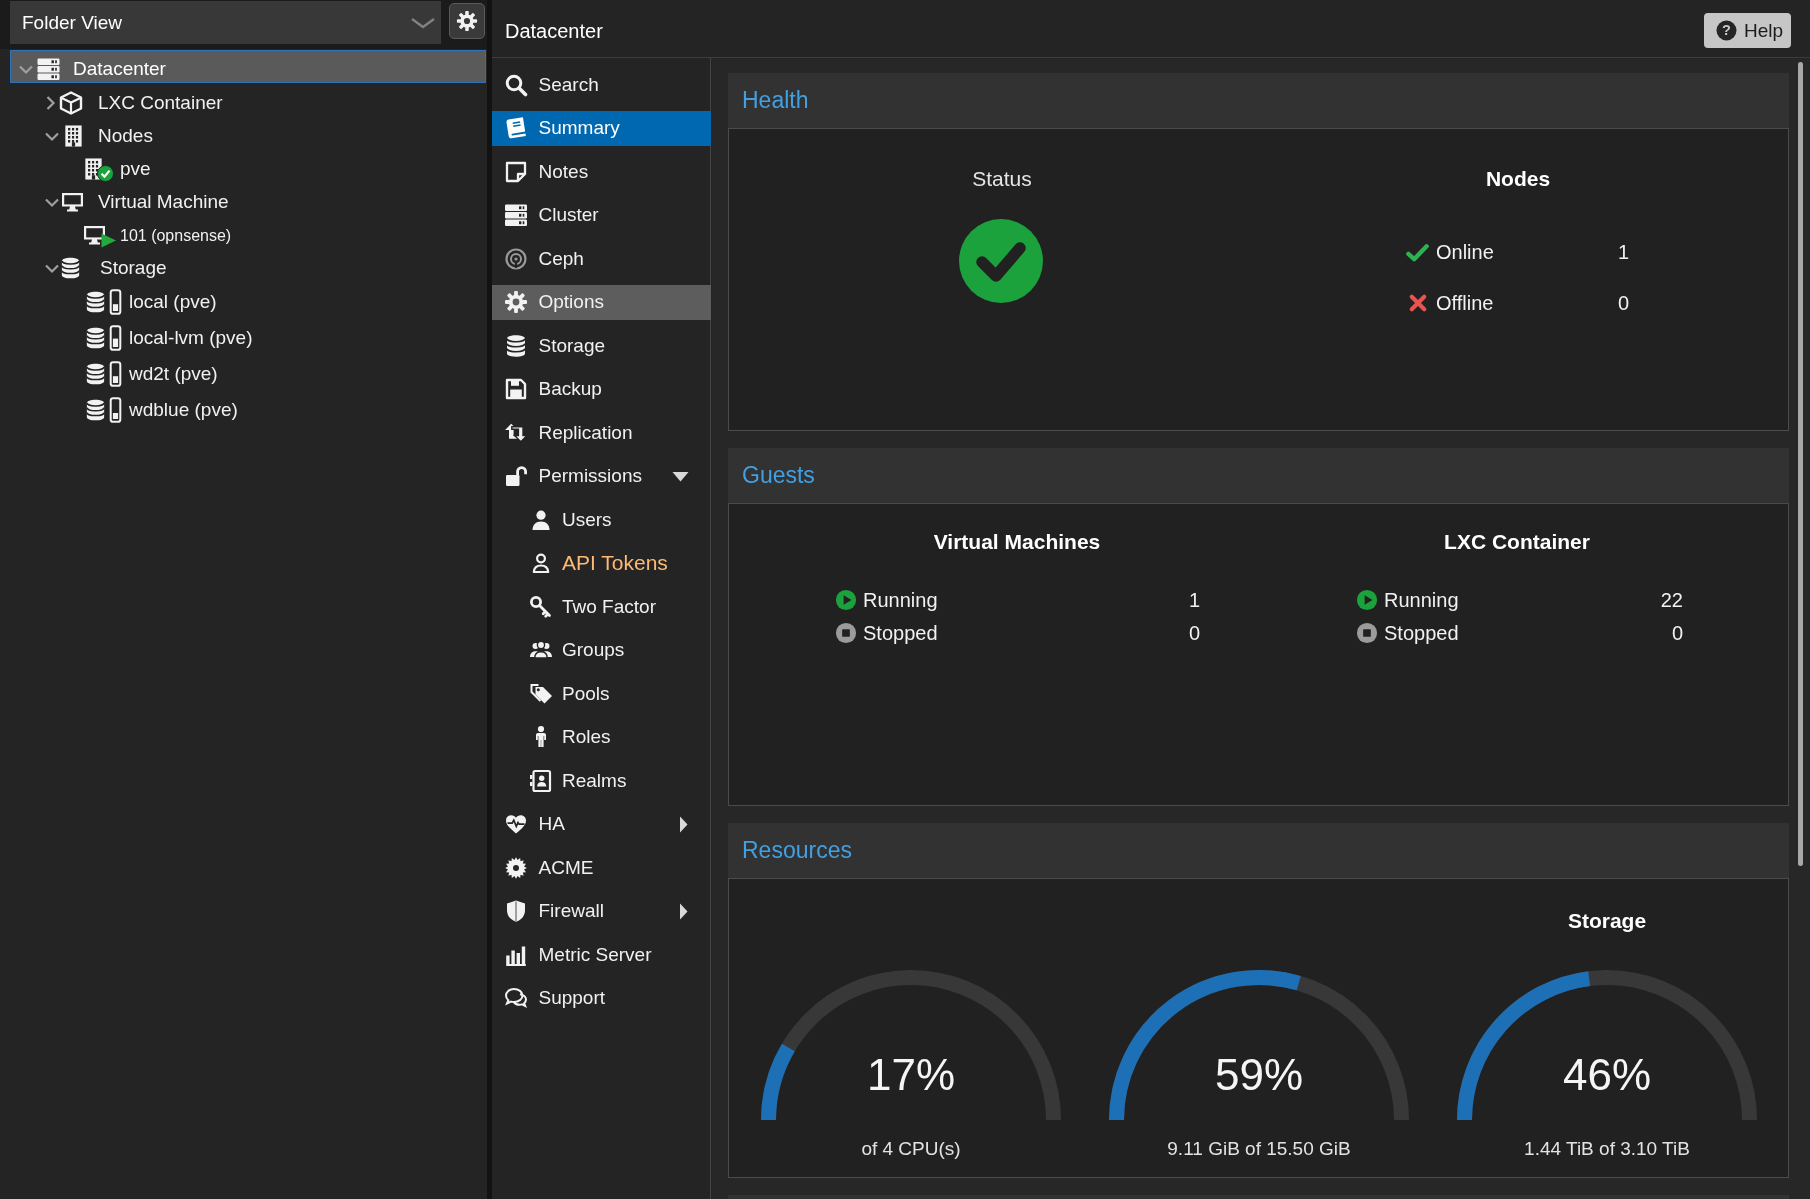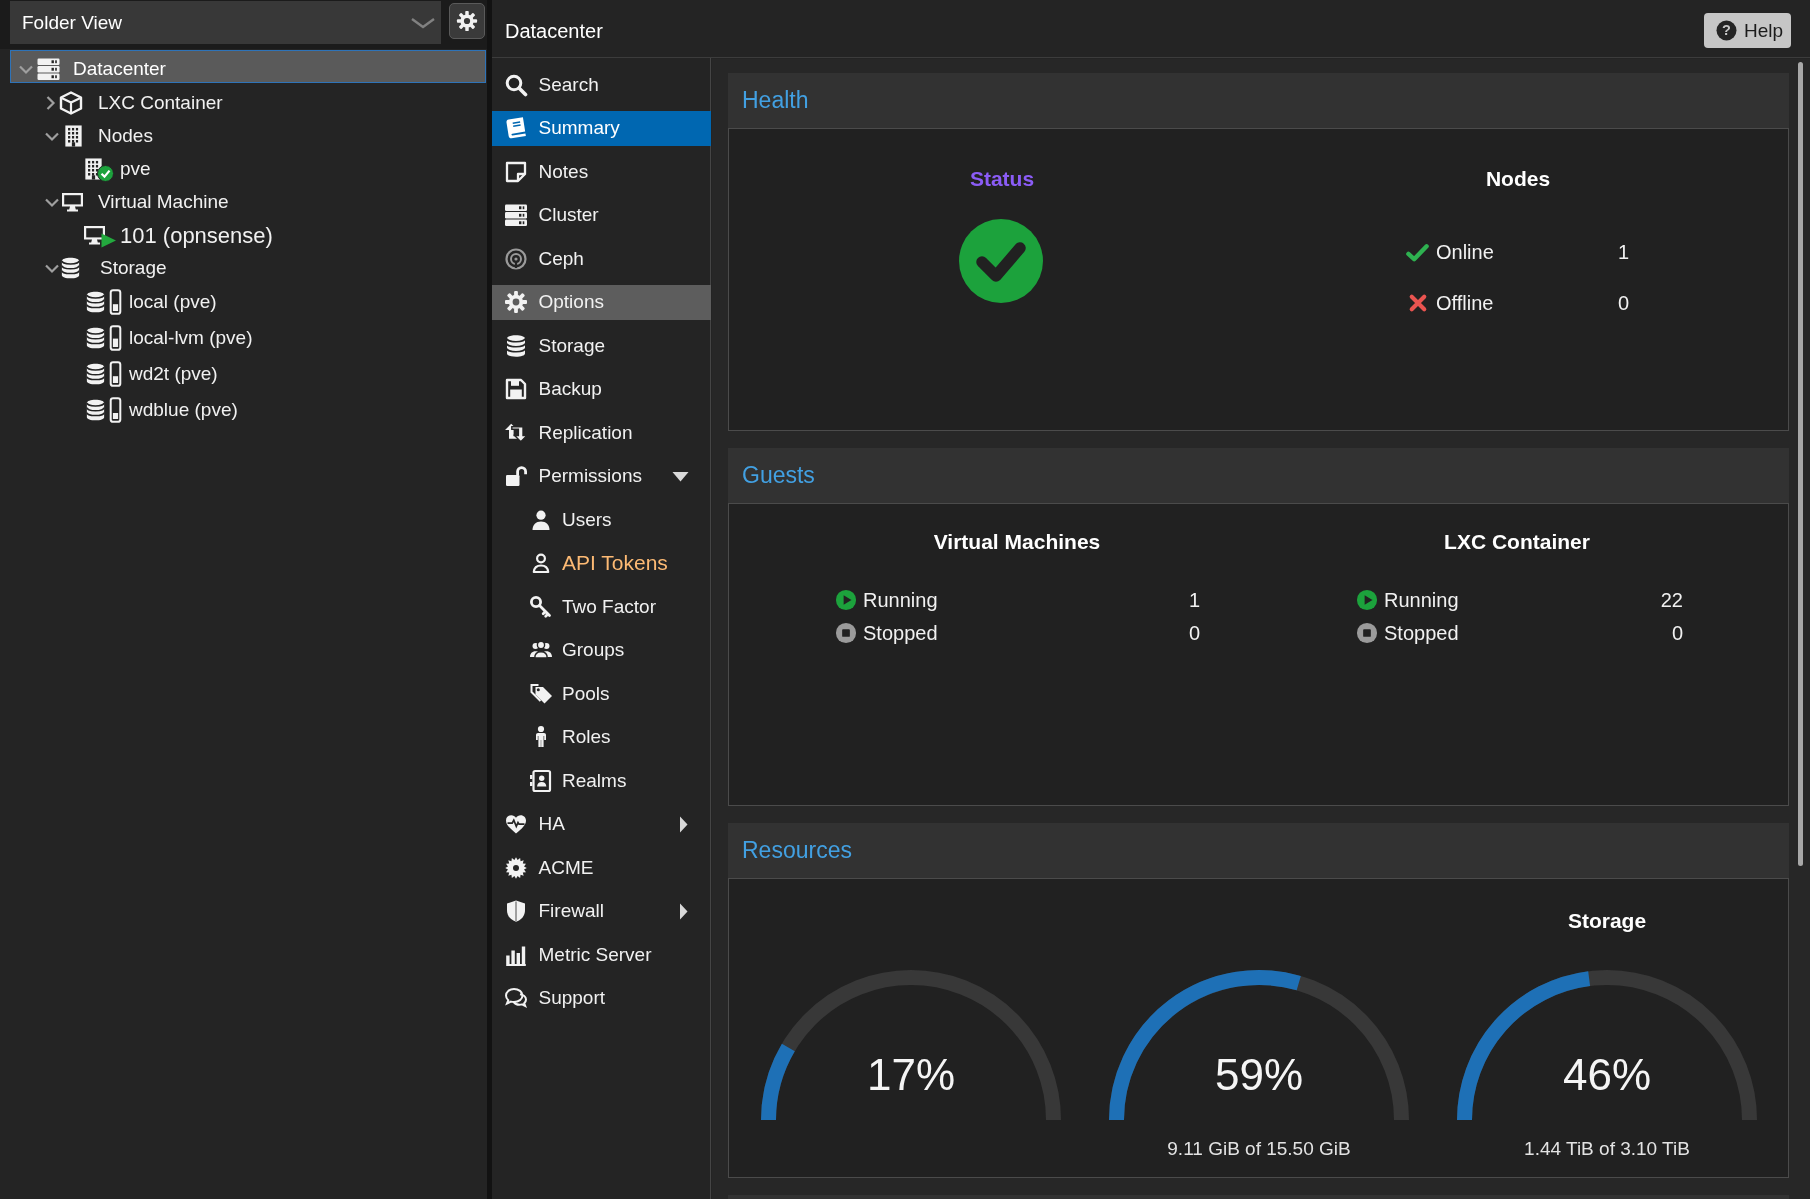--- a/index.html
+++ b/index.html
@@ -105,21 +105,21 @@
       <rect x="3.7" y="4.2" width="16.6" height="9.2" fill="#242424"></rect>
     </svg>
 <div class="txt vc" style="left:98px;top:187.0px;height:30px;font-size:19px;color:#f1f1f1;font-weight:normal">Virtual Machine</div>
 <svg class="abs" style="left:82px;top:223.5px" width="25" height="22" viewBox="0 0 24 22">
       <path d="M1.5 2 h21 v13.5 h-8 l0.8 3 h2.2 v2 h-11 v-2 h2.2 l0.8-3 h-8 Z" fill="#f2f2f2" fill-rule="evenodd"></path>
       <rect x="3.7" y="4.2" width="16.6" height="9.2" fill="#242424"></rect>
     </svg>
 <svg class="abs" style="left:100px;top:231.5px" width="17" height="17" viewBox="0 0 17 17">
       <path d="M1.5 1.5 L16 8.5 L1.5 15.5 Z" fill="#23a93e"></path>
     </svg>
-<div class="txt vc" style="left:120px;top:220.5px;height:30px;font-size:22px;color:#f1f1f1;font-weight:normal">101 (opnsense)</div>
+<div class="txt vc" style="left:120px;top:220.5px;height:30px;font-size:16px;color:#f1f1f1;font-weight:normal">101 (opnsense)</div>
 <svg class="abs" style="left:44px;top:261px" width="16" height="16" viewBox="0 0 16 16">
       <path d="M2 4.5 L8 10.5 L14 4.5" fill="none" stroke="#9f9f9f" stroke-width="2.2"></path>
     </svg>
 <svg class="abs" style="left:59px;top:255.5px" width="23" height="24" viewBox="0 0 24 24">
       <path d="M3 4.5 C3 2.6 7 1.2 12 1.2 C17 1.2 21 2.6 21 4.5 L21 19.5 C21 21.4 17 22.8 12 22.8 C7 22.8 3 21.4 3 19.5 Z" fill="#f2f2f2"></path>
       <path d="M3 4.5 C3 6.4 7 7.8 12 7.8 C17 7.8 21 6.4 21 4.5" fill="none" stroke="#242424" stroke-width="1.6"></path>
       <path d="M3 9.5 C3 11.4 7 12.8 12 12.8 C17 12.8 21 11.4 21 9.5" fill="none" stroke="#242424" stroke-width="1.6"></path>
       <path d="M3 14.5 C3 16.4 7 17.8 12 17.8 C17 17.8 21 16.4 21 14.5" fill="none" stroke="#242424" stroke-width="1.6"></path>
     </svg>
 <div class="txt vc" style="left:100px;top:253.0px;height:30px;font-size:19px;color:#f1f1f1;font-weight:normal">Storage</div>
@@ -333,21 +333,21 @@
 <div class="abs" style="left:728px;top:73px;width:1061px;height:55px;background:#323232"></div>
     <div class="txt vc" style="left:742px;top:85.5px;height:30px;font-size:23px;color:#42a0e2;font-weight:normal">Health</div>
     <div class="abs" style="left:728px;top:128px;width:1061px;height:303px;background:#212121;border:1px solid #4b4b4b"></div>
 <div class="abs" style="left:728px;top:448px;width:1061px;height:55px;background:#323232"></div>
     <div class="txt vc" style="left:742px;top:460.5px;height:30px;font-size:23px;color:#42a0e2;font-weight:normal">Guests</div>
     <div class="abs" style="left:728px;top:503px;width:1061px;height:303px;background:#212121;border:1px solid #4b4b4b"></div>
 <div class="abs" style="left:728px;top:823px;width:1061px;height:55px;background:#323232"></div>
     <div class="txt vc" style="left:742px;top:835.5px;height:30px;font-size:23px;color:#42a0e2;font-weight:normal">Resources</div>
     <div class="abs" style="left:728px;top:878px;width:1061px;height:300px;background:#212121;border:1px solid #4b4b4b"></div>
 <div class="abs" style="left:728px;top:1195px;width:1061px;height:4px;background:#323232"></div>
-<div class="txt vc" style="left:602px;width:800px;top:164.0px;height:30px;justify-content:center;font-size:21px;color:#8b5cf6;font-weight:bold">Status</div>
+<div class="txt vc" style="left:602px;width:800px;top:164.0px;height:30px;justify-content:center;font-size:21px;color:#e5e5e5;font-weight:normal">Status</div>
 <div class="txt vc" style="left:1118px;width:800px;top:164.0px;height:30px;justify-content:center;font-size:21px;color:#ffffff;font-weight:bold">Nodes</div>
 <svg class="abs" style="left:958px;top:218px" width="86" height="86" viewBox="0 0 86 86">
       <circle cx="43" cy="43" r="42" fill="#1ca23c"></circle>
       <path d="M24 44 L38 58 L62 30" fill="none" stroke="#212121" stroke-width="11.5" stroke-linecap="round" stroke-linejoin="round"></path>
     </svg>
 <svg class="abs" style="left:1406px;top:241px" width="23" height="23" viewBox="0 0 24 24">
       <path d="M2.5 13.5 L8.5 19 L21.5 5.5" fill="none" stroke="#2eb150" stroke-width="4.6" stroke-linecap="round" stroke-linejoin="round"></path>
     </svg>
 <div class="txt vc" style="left:1436px;top:237.0px;height:30px;font-size:20px;color:#f1f1f1;font-weight:normal">Online</div>
 <div class="txt vc" style="right:181px;top:237.0px;height:30px;justify-content:flex-end;font-size:20px;color:#f1f1f1;font-weight:normal">1</div>
@@ -387,15 +387,16 @@
       <path d="M 768.5 1120.0 A 142.5 142.5 0 0 1 1053.5 1120.0" fill="none" stroke="#383838" stroke-width="15"></path>
       <path d="M 768.5 1120.0 A 142.5 142.5 0 0 1 788.34 1047.46" fill="none" stroke="#1e70b6" stroke-width="15"></path>
       <path d="M 1116.5 1120.0 A 142.5 142.5 0 0 1 1401.5 1120.0" fill="none" stroke="#383838" stroke-width="15"></path>
       <path d="M 1116.5 1120.0 A 142.5 142.5 0 0 1 1298.76 983.16" fill="none" stroke="#1e70b6" stroke-width="15"></path>
       <path d="M 1464.5 1120.0 A 142.5 142.5 0 0 1 1749.5 1120.0" fill="none" stroke="#383838" stroke-width="15"></path>
       <path d="M 1464.5 1120.0 A 142.5 142.5 0 0 1 1589.14 978.62" fill="none" stroke="#1e70b6" stroke-width="15"></path>
     </svg>
 <div class="txt vc" style="left:511px;width:800px;top:1047.0px;height:56px;justify-content:center;font-size:44px;color:#f5f5f5;font-weight:normal">17%</div>
 <div class="txt vc" style="left:859px;width:800px;top:1047.0px;height:56px;justify-content:center;font-size:44px;color:#f5f5f5;font-weight:normal">59%</div>
 <div class="txt vc" style="left:1207px;width:800px;top:1047.0px;height:56px;justify-content:center;font-size:44px;color:#f5f5f5;font-weight:normal">46%</div>
+<div class="txt vc" style="left:511px;width:800px;top:1133.5px;height:30px;justify-content:center;font-size:19px;color:#e3e3e3;font-weight:normal">of 4 CPU(s)</div>
 <div class="txt vc" style="left:859px;width:800px;top:1133.5px;height:30px;justify-content:center;font-size:19px;color:#e3e3e3;font-weight:normal">9.11 GiB of 15.50 GiB</div>
 <div class="txt vc" style="left:1207px;width:800px;top:1133.5px;height:30px;justify-content:center;font-size:19px;color:#e3e3e3;font-weight:normal">1.44 TiB of 3.10 TiB</div>
 <div class="abs" style="left:1798px;top:62px;width:5px;height:804px;background:#a8a8a8;border-radius:2.5px"></div>
 </div>
 </body></html>

